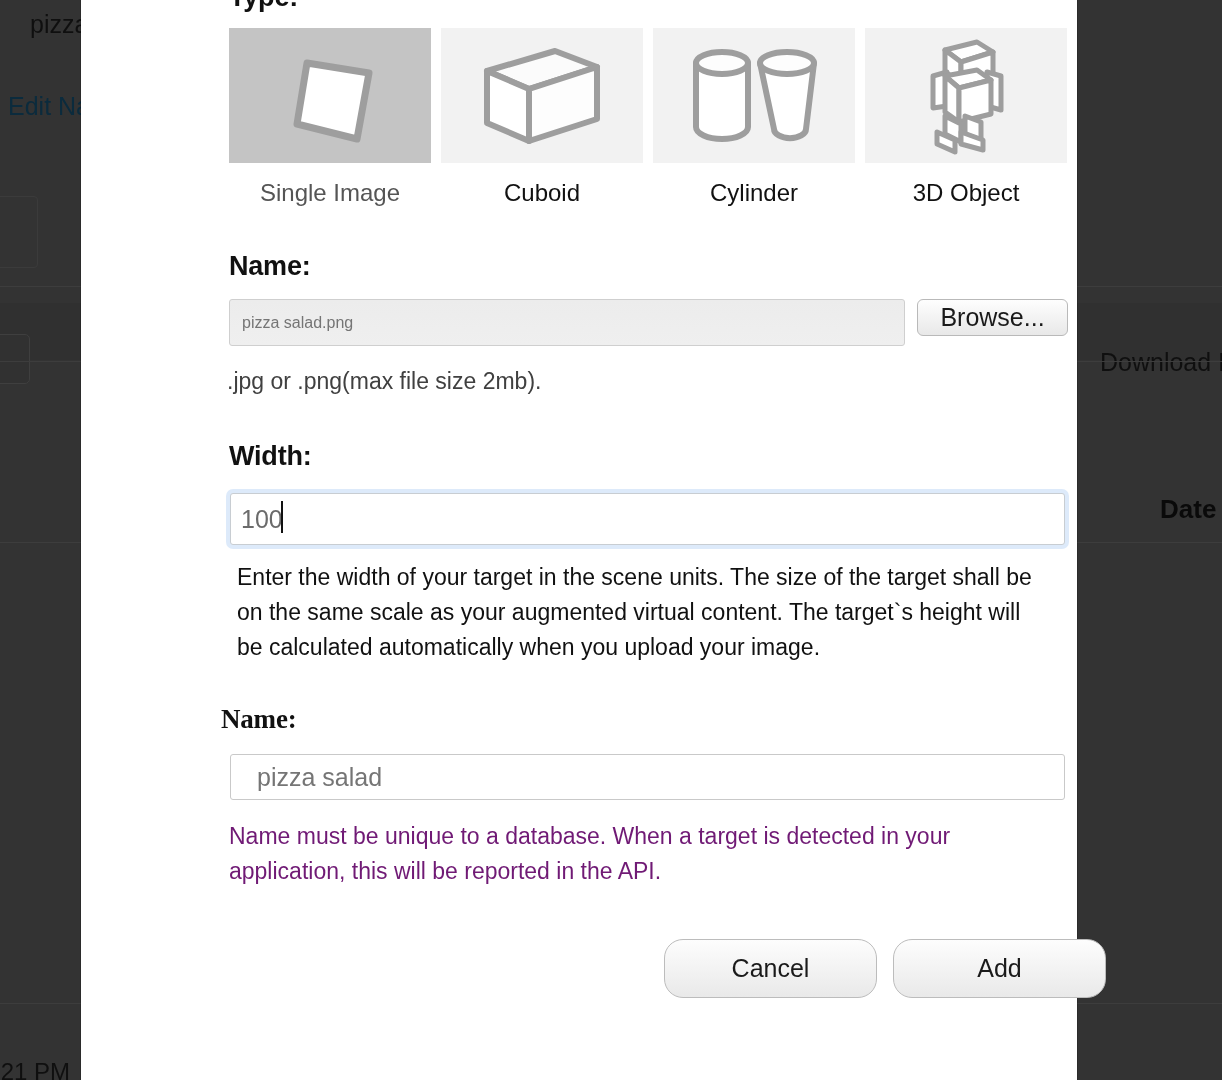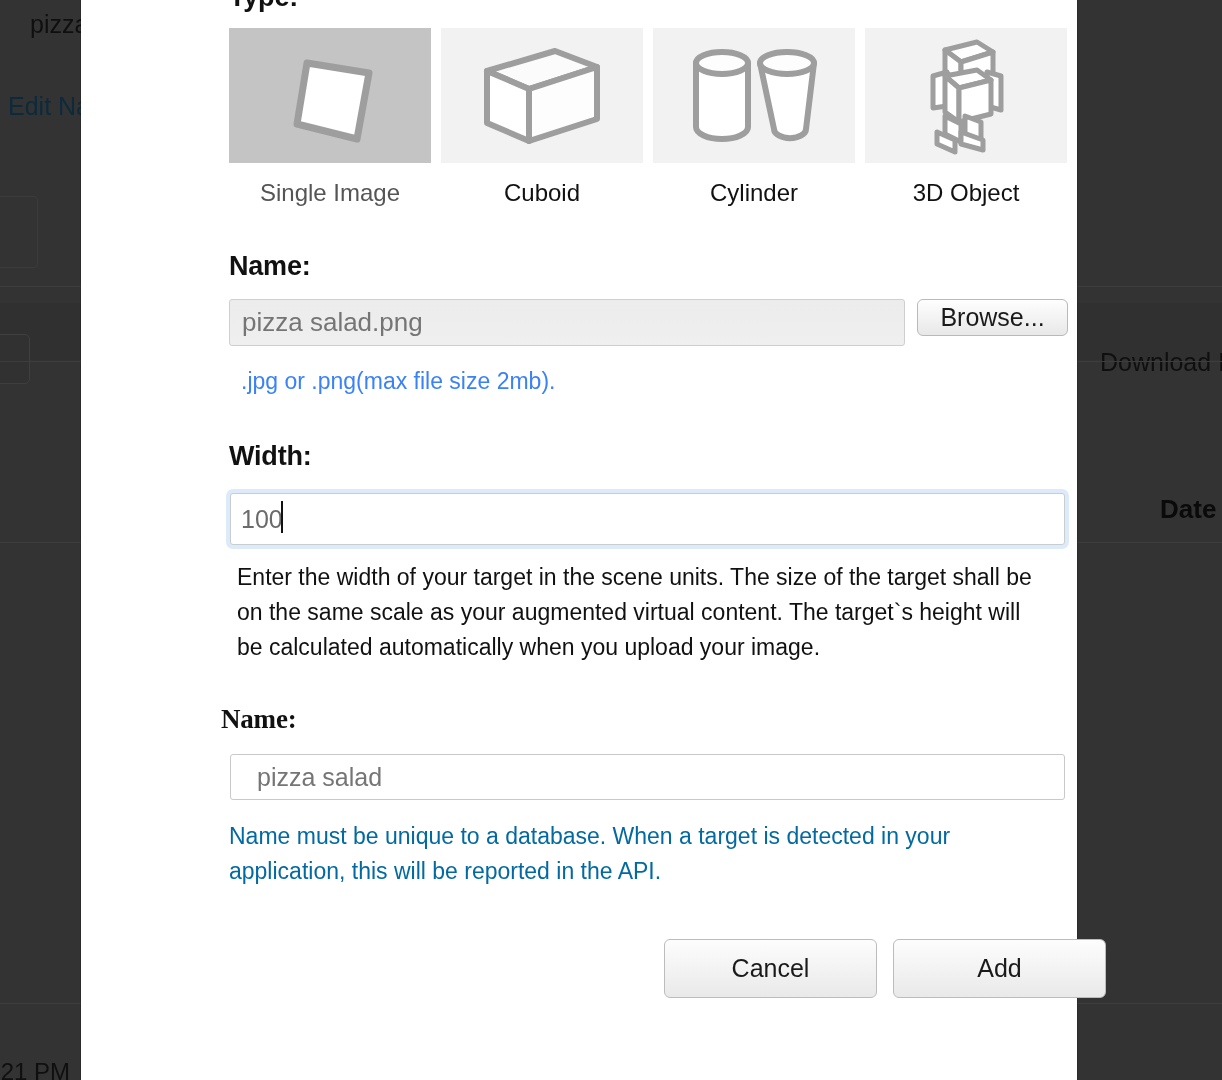--- a/index.html
+++ b/index.html
@@ -117,43 +117,43 @@
     width: 840px;
     display: flex;
     align-items: flex-start;
   }
   #file-input {
     width: 676px;
     height: 47px;
     border: 1px solid #cfcfcf;
     border-radius: 3px;
     background: linear-gradient(#ececec, #efefef);
-    font-size: 26px;
+    font-size: 16px;
     color: #9a9a9a;
     padding: 0 12px;
     font-family: "Liberation Sans", sans-serif;
     line-height: 45px;
   }
   #browse-button {
     margin-left: 12px;
     width: 151px;
     height: 37px;
     border: 1px solid #b9b9b9;
     border-radius: 6px;
     background: linear-gradient(#fefefe, #e8e8e8);
     font-size: 25px;
     color: #1a1a1a;
     font-family: "Liberation Sans", sans-serif;
     cursor: pointer;
   }
   #file-hint {
     position: absolute;
-    left: 160px; top: 382px;
+    left: 146px; top: 382px;
     font-size: 23px;
-    color: #3b82f6;
+    color: #404040;
   }
 
   
   #width-label { position: absolute; left: 148px; top: 455px; }
   #width-input {
     position: absolute;
     left: 149px; top: 507px;
     width: 835px; height: 52px;
     border: 1px solid #c8cdd2;
     border-radius: 3px;
@@ -188,34 +188,34 @@
     color: #777777;
     padding: 0 26px;
     font-family: "Liberation Sans", sans-serif;
   }
   #name-hint {
     position: absolute;
     left: 148px; top: 833px;
     width: 790px;
     font-size: 23px;
     line-height: 35px;
-    color: #0369a1;
+    color: #701a75;
   }
 
   
   #modal-actions {
     position: absolute;
     left: 583px; top: 953px;
     display: flex;
     gap: 16px;
   }
   .modal-btn {
     width: 213px; height: 59px;
     border: 1px solid #bcbcbc;
-    border-radius: 6px;
+    border-radius: 19px;
     background: linear-gradient(#fdfdfd, #e9e9e9);
     font-size: 25px;
     color: #1a1a1a;
     font-family: "Liberation Sans", sans-serif;
     cursor: pointer;
   }
 
   
   #width-caret {
     position: absolute;

